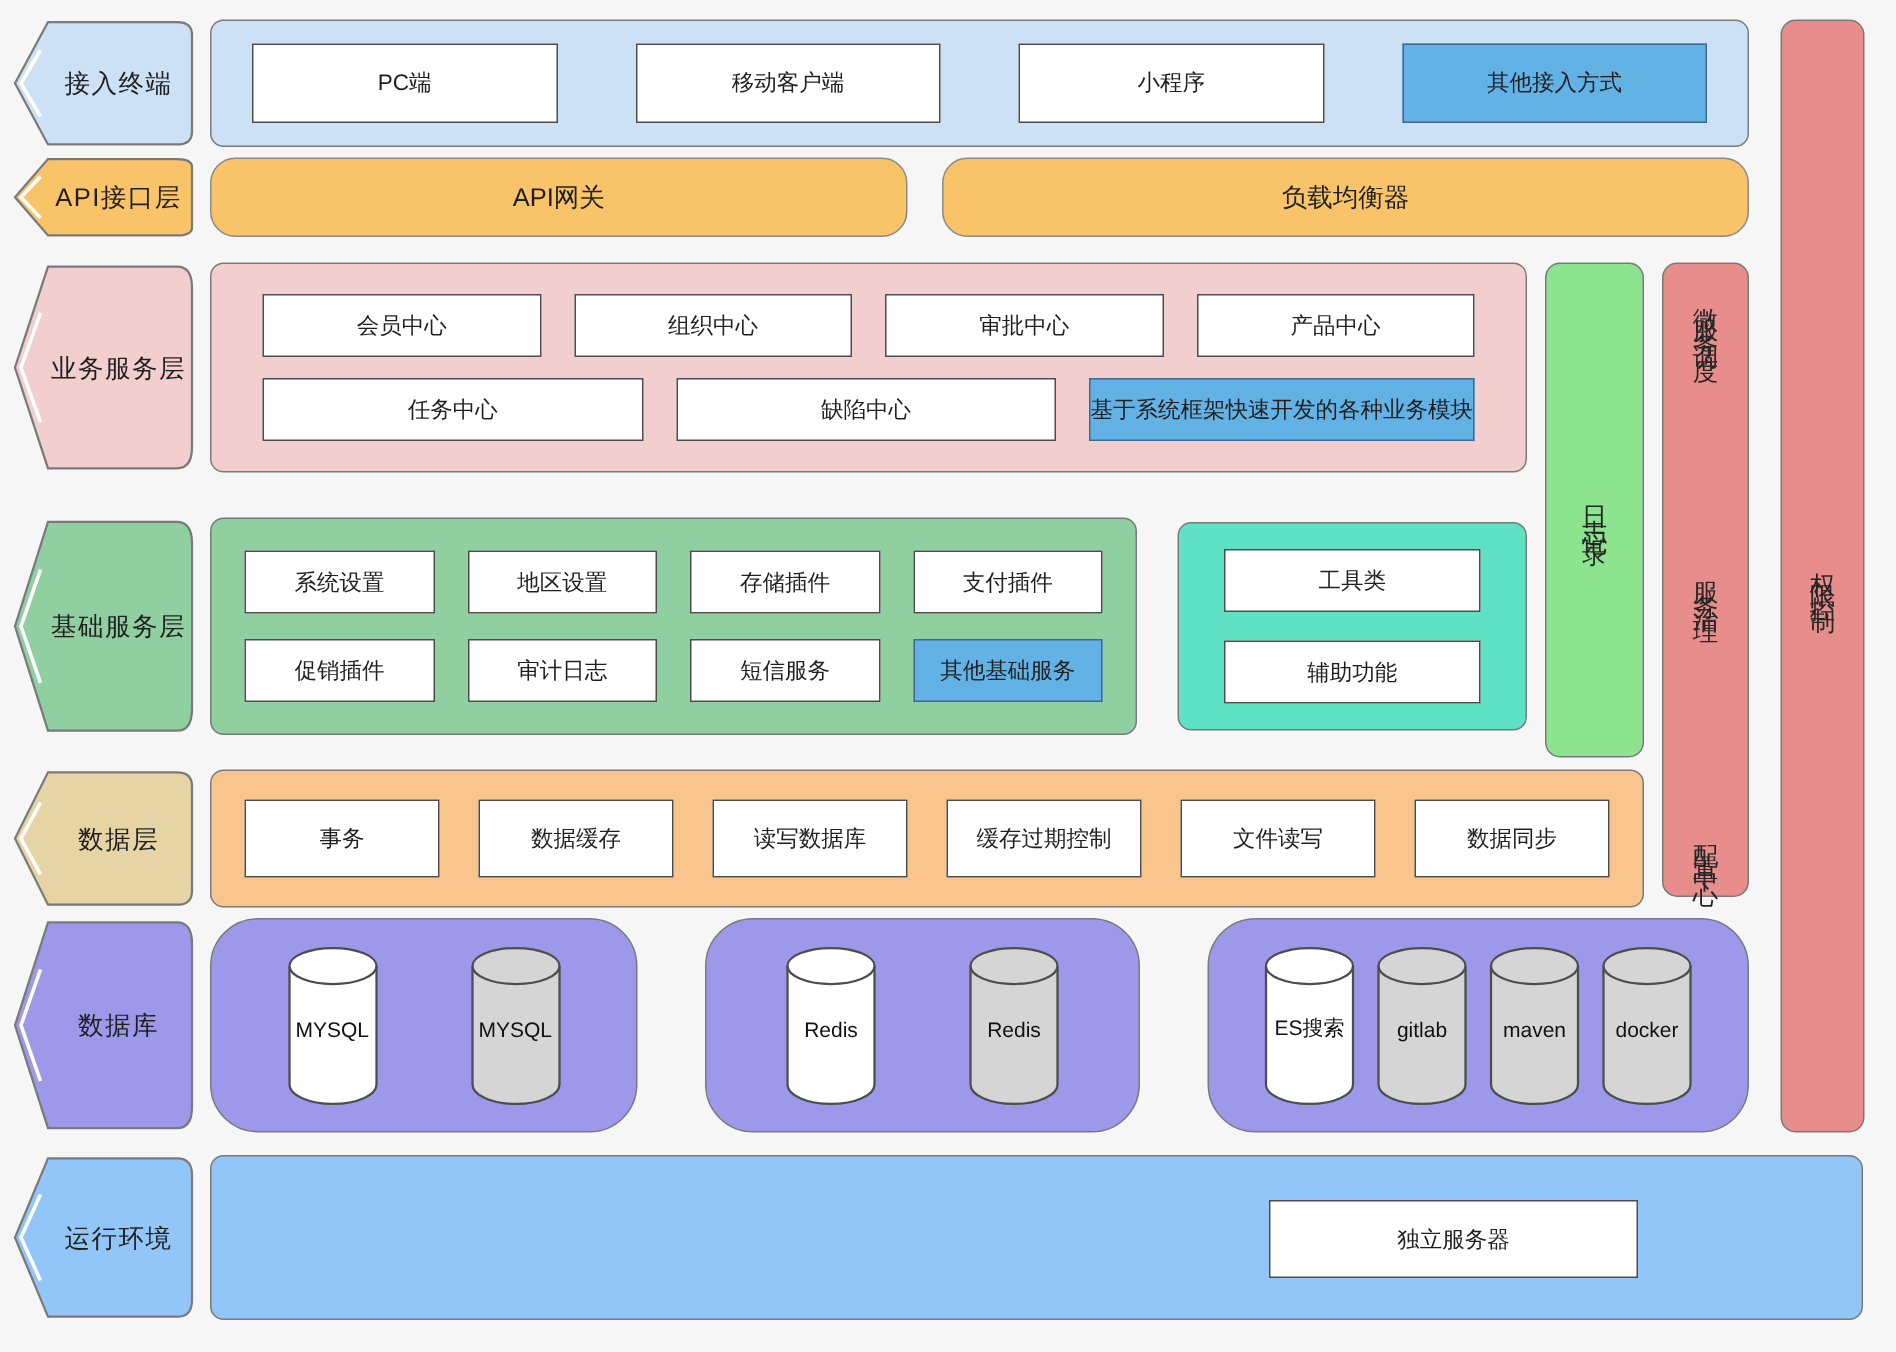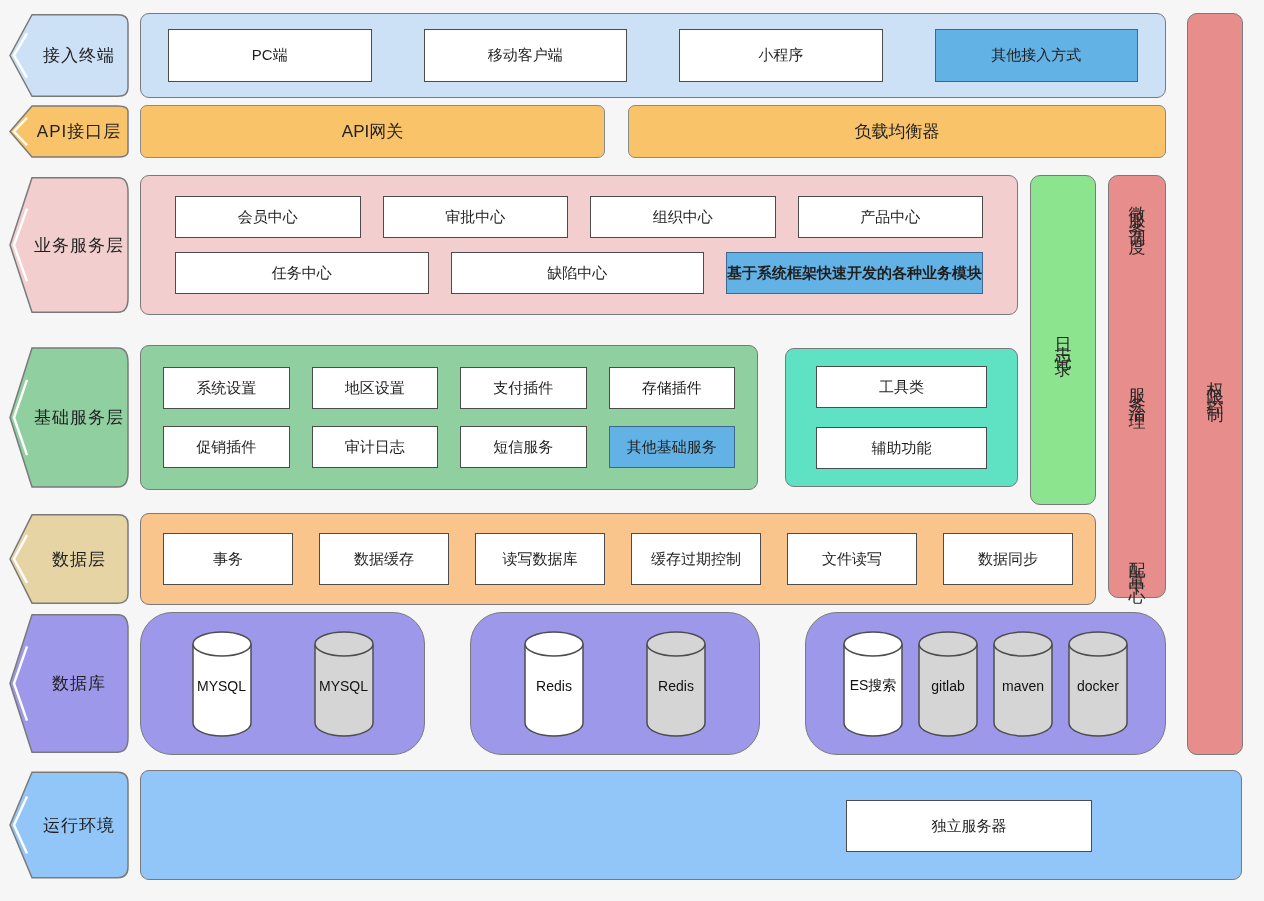--- a/index.html
+++ b/index.html
@@ -32,27 +32,27 @@
   .c-run{background:#93c6f8;}
   
   .box{
     background:#ffffff;border:1.4px solid #4c4c4c;box-sizing:border-box;
     display:flex;align-items:center;justify-content:center;
     font-size:15px;white-space:nowrap;
   }
   .c-access .box{flex:1;height:53px;}
   .frow{display:flex;gap:22px;height:42px;}
   .frow .box{flex:1;}
-  .wide2{flex:2.055;font-weight:bold;}
+  .wide2{flex:2.055;}
   .c-aux .box{height:42px;}
   .c-data .box{flex:1;height:52px;}
   .box.blue{background:#63b2e6;border-color:#3e678f;}
   .abs{position:absolute;}
   .api-box{
-    position:absolute;background:#f9c36a;border:1px solid #8a8a8a;border-radius:7px;
+    position:absolute;background:#f9c36a;border:1px solid #8a8a8a;border-radius:17px;
     box-sizing:border-box;display:flex;align-items:center;justify-content:center;font-size:17px;
   }
   
   .vbar{position:absolute;border:1px solid #7a7a7a;border-radius:10px;box-sizing:border-box;
         display:flex;flex-direction:column;align-items:center;justify-content:center;}
   .bar-log{background:#8ce48f;}
   .bar-gov{background:#e78d8c;justify-content:space-between;padding:16px 0;}
   .bar-perm{background:#e78d8c;}
   .vtext{
     writing-mode:vertical-rl;text-orientation:upright;
@@ -101,44 +101,44 @@
   <div class="pent" style="left:8px;top:175px;width:122px;height:140px">
     <svg viewBox="0 0 122 100" preserveAspectRatio="none">
       <path class="pf f-biz" vector-effect="non-scaling-stroke" d="M24 2 L110 2 Q120 2 120 12 L120 88 Q120 98 110 98 L24 98 L2 50 Z"></path>
       <path class="chev" vector-effect="non-scaling-stroke" d="M19 24 L6 50 L19 76"></path>
     </svg>
     <span class="pent-text">业务服务层</span>
   </div>
   <div class="cont c-biz" style="left:140px;top:175px;width:878px;height:140px">
     <div class="frow">
       <div class="box">会员中心</div>
+      <div class="box">组织中心</div>
       <div class="box">审批中心</div>
-      <div class="box">组织中心</div>
       <div class="box">产品中心</div>
     </div>
     <div class="frow">
       <div class="box">任务中心</div>
       <div class="box">缺陷中心</div>
       <div class="box blue wide2">基于系统框架快速开发的各种业务模块</div>
     </div>
   </div>
 
   <div class="pent" style="left:8px;top:345px;width:122px;height:145px">
     <svg viewBox="0 0 122 100" preserveAspectRatio="none">
       <path class="pf f-basic" vector-effect="non-scaling-stroke" d="M24 2 L110 2 Q120 2 120 12 L120 88 Q120 98 110 98 L24 98 L2 50 Z"></path>
       <path class="chev" vector-effect="non-scaling-stroke" d="M19 24 L6 50 L19 76"></path>
     </svg>
     <span class="pent-text">基础服务层</span>
   </div>
   <div class="cont c-basic" style="left:140px;top:345px;width:618px;height:145px">
     <div class="frow">
       <div class="box">系统设置</div>
       <div class="box">地区设置</div>
+      <div class="box">存储插件</div>
       <div class="box">支付插件</div>
-      <div class="box">存储插件</div>
     </div>
     <div class="frow">
       <div class="box">促销插件</div>
       <div class="box">审计日志</div>
       <div class="box">短信服务</div>
       <div class="box blue">其他基础服务</div>
     </div>
   </div>
   <div class="cont c-aux" style="left:785px;top:348px;width:233px;height:139px">
     <div class="box">工具类</div>

